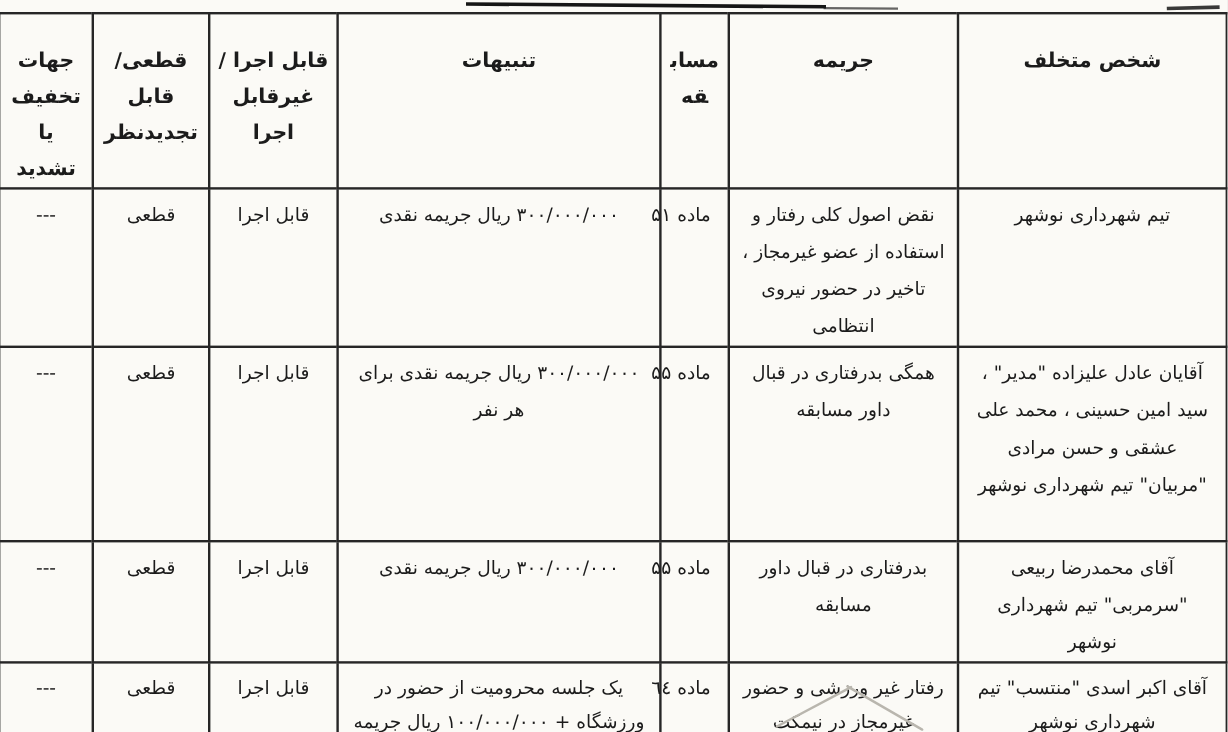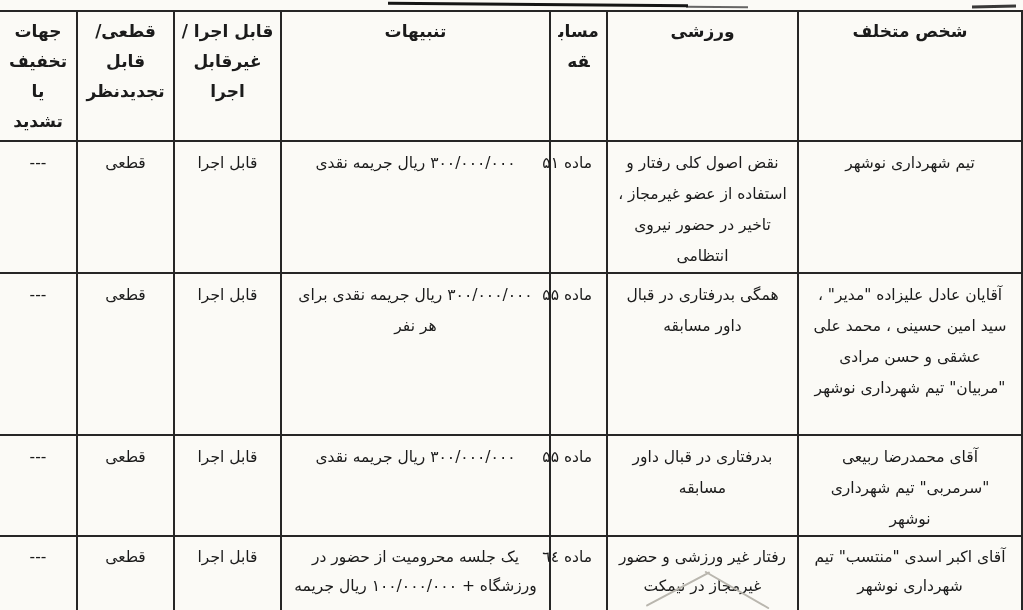--- a/index.html
+++ b/index.html
@@ -22,21 +22,21 @@
     border:2px solid #262626;
     vertical-align:top;
     text-align:center;
     padding:6px 6px 0 6px;
     word-wrap:break-word;
   }
   th{
     font-size:17px;
     font-weight:bold;
     line-height:30px;
-    padding-top:4px;
+    padding-top:24px;
   }
   td{
     font-size:15.5px;
     line-height:31px;
   }
   tr.r-head{height:130px;}
   tr.r1{height:130px;}
   tr.r2{height:162px;}
   tr.r3{height:74px;}
   tr.r4{height:96px;}
@@ -69,21 +69,21 @@
       <col style="width:191px">
       <col style="width:57px">
       <col style="width:269px">
       <col style="width:107px">
       <col style="width:97px">
       <col style="width:78px">
     </colgroup>
     <thead>
       <tr class="r-head">
         <th class="c-person">شخص متخلف</th>
-        <th class="c-violation">ورزشی</th>
+        <th class="c-violation">جریمه</th>
         <th class="c-evidence">مسابقه</th>
         <th class="c-penalties">تنبيهات</th>
         <th class="c-enforce">قابل اجرا /غیرقابل اجرا</th>
         <th class="c-finality">قطعی/قابل تجدیدنظر</th>
         <th class="c-mitigation">جهات تخفیف یا تشدید</th>
       </tr>
     </thead>
     <tbody>
       <tr class="r1">
         <td class="c-person">تیم شهرداری نوشهر</td>

